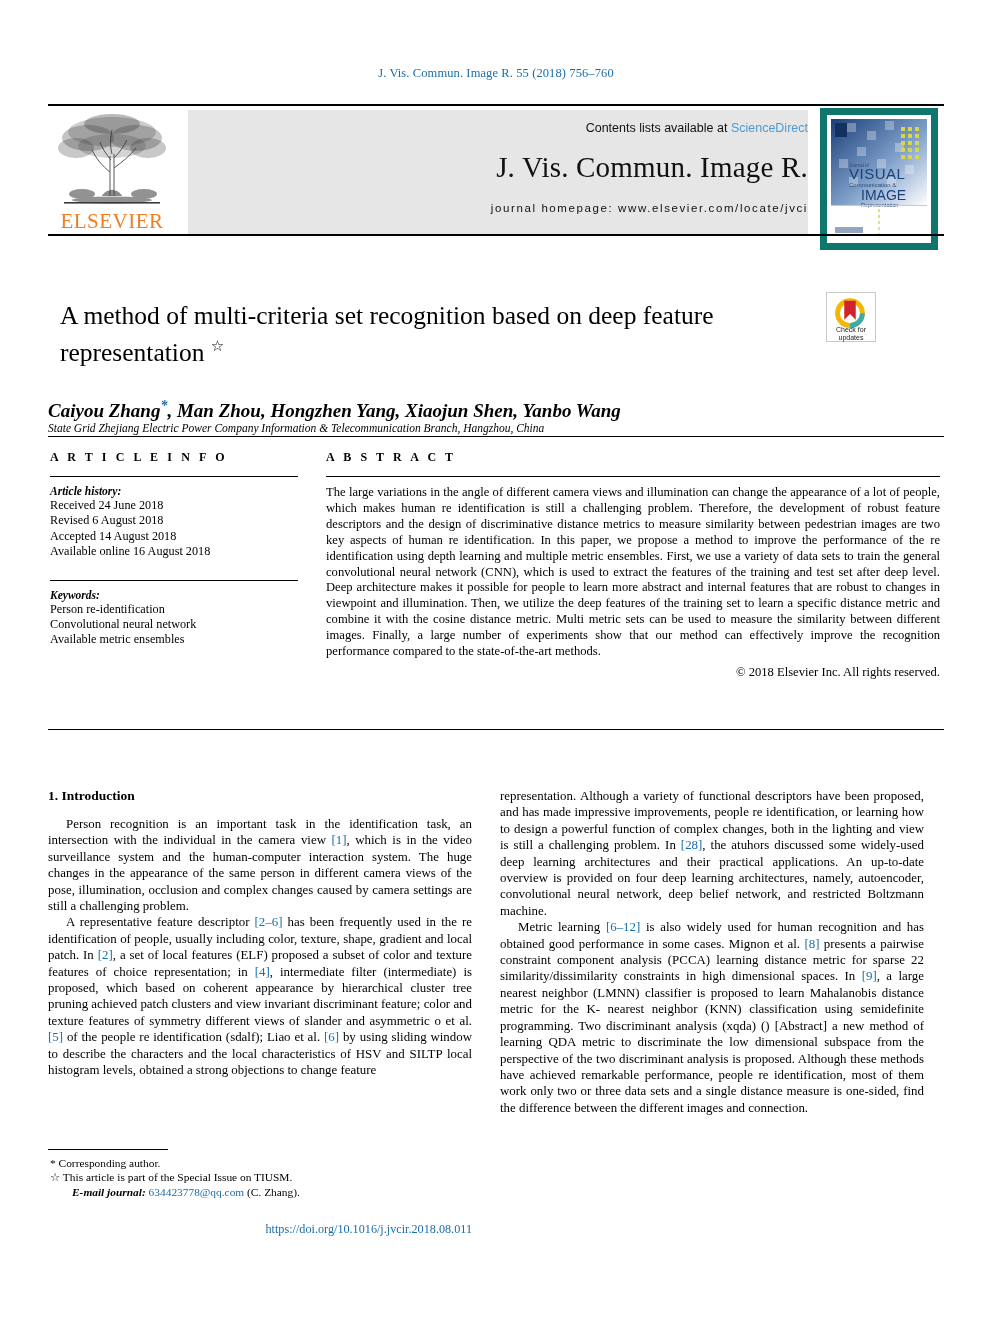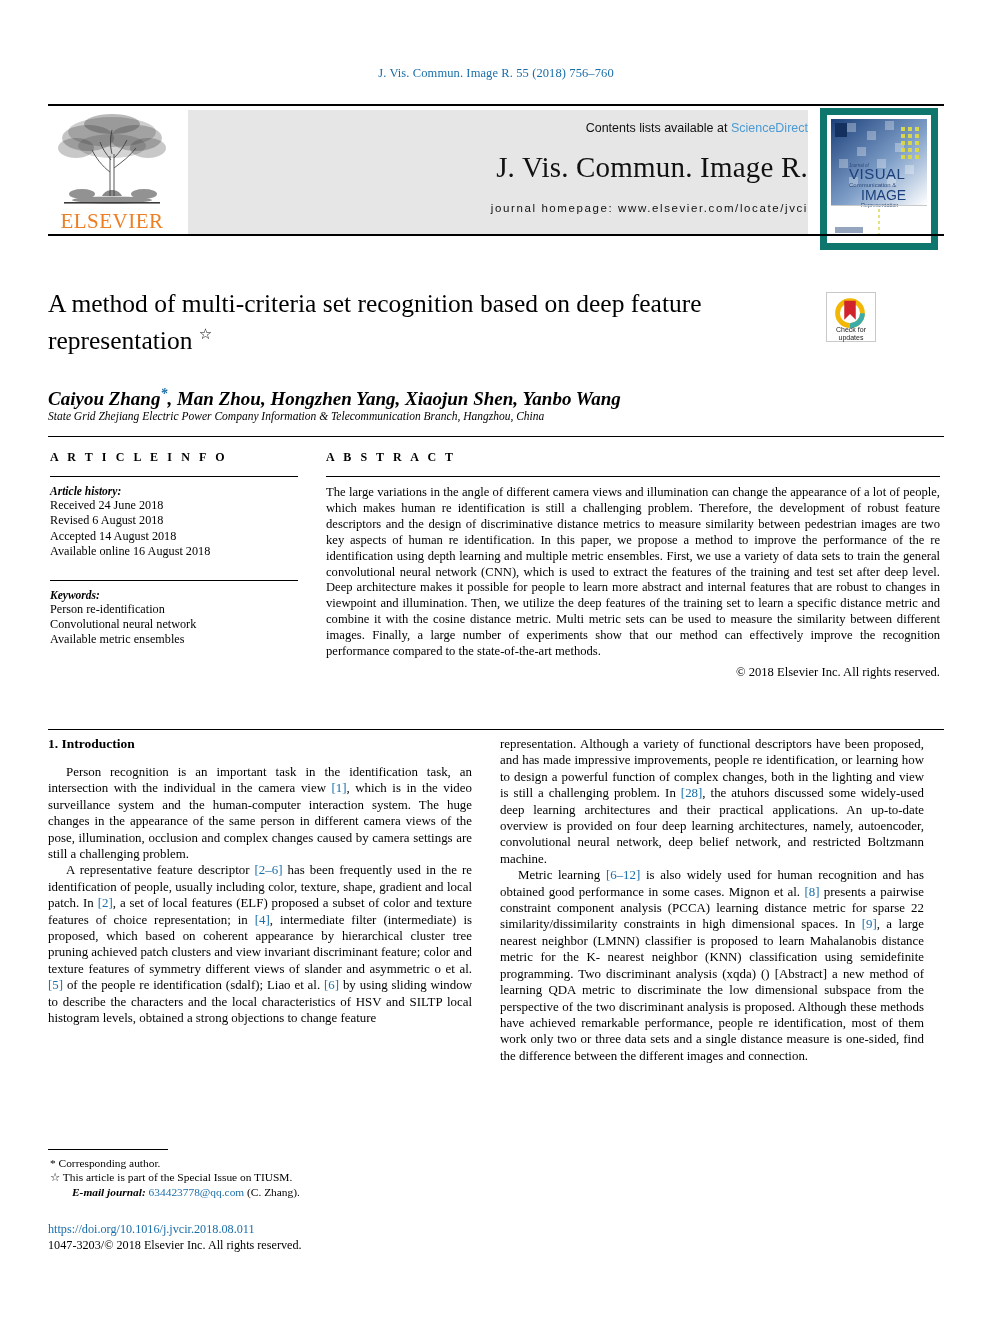--- a/index.html
+++ b/index.html
@@ -136,21 +136,21 @@
     top: 288px;
     left: 48px;
     width: 760px;
   }
   .paper-title {
     font-family: "Liberation Serif", serif;
     font-size: 25.5px;
     line-height: 31px;
     color: #000;
     font-weight: normal;
-    margin: 0;
+    margin: 12px;
   }
   .star-mark {
     font-size: 15px;
     vertical-align: super;
   }
   .authors {
     margin-top: 30px;
     font-family: "Liberation Serif", serif;
     font-size: 19px;
     font-weight: bold;
@@ -265,21 +265,21 @@
     top: 293px;
     left: 0;
     width: 896px;
     height: 1px;
     background: #000;
   }
 
   
   .body-cols {
     position: absolute;
-    top: 736px;
+    top: 788px;
     left: 48px;
     width: 896px;
     height: 470px;
   }
   .bcol {
     position: absolute;
     top: 0;
     width: 424px;
   }
   .bcol.left { left: 0; }
@@ -328,20 +328,21 @@
     padding-left: 24px;
   }
   .fn-email i { font-style: italic; font-weight: bold;}
   .link { color: #1a6ea8; }
 
   .doi-block {
     position: absolute;
     top: 1222px;
     left: 48px;
     width: 424px;
+    text-align: right;
   }
   .doi-line {
     font-family: "Liberation Serif", serif;
     font-size: 12.2px;
     line-height: 15.5px;
     color: #1a6ea8;
   }
   .issn-line {
     font-family: "Liberation Serif", serif;
     font-size: 12.2px;
@@ -516,16 +517,15 @@
 
   <div class="footnotes">
     <div class="fn-rule"></div>
     <div class="fn-line"><span>*</span><span> Corresponding author.</span></div>
     <div class="fn-line"><span>☆</span><span> This article is part of the Special Issue on TIUSM.</span></div>
     <div class="fn-email"><i>E-mail journal:</i> <span class="link">634423778@qq.com</span><span> (C. Zhang).</span></div>
   </div>
 
   <div class="doi-block">
     <div class="doi-line">https://doi.org/10.1016/j.jvcir.2018.08.011</div>
-    <div class="issn-line">1047-3203/© 2018 Elsevier Inc. All rights reserved.</div>
   </div>
 
 </div>
 
 </body></html>

